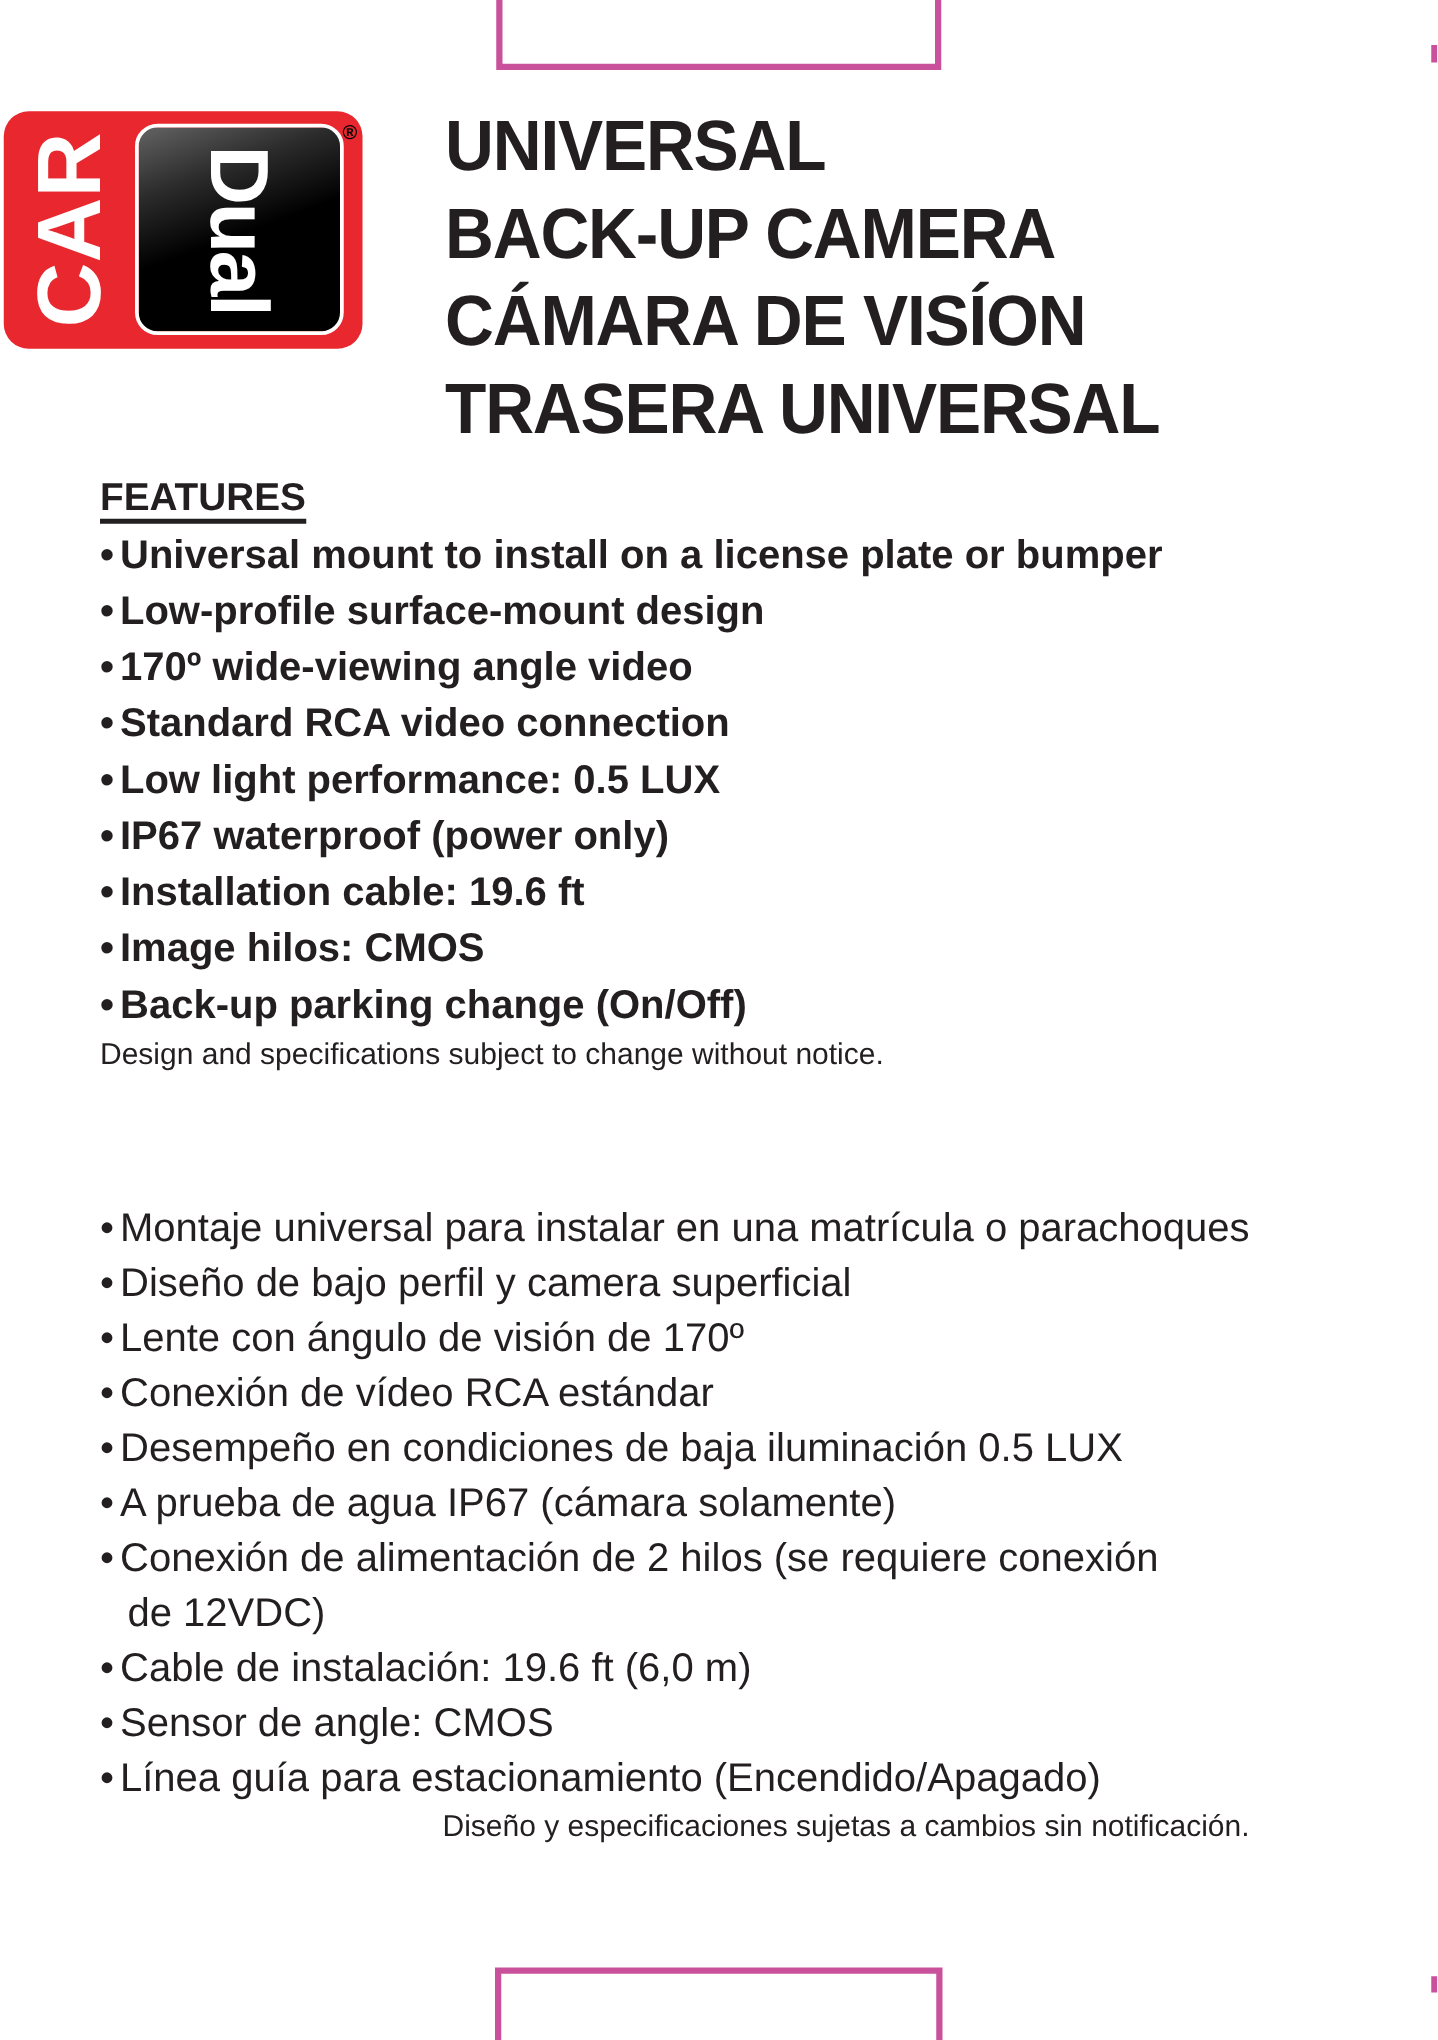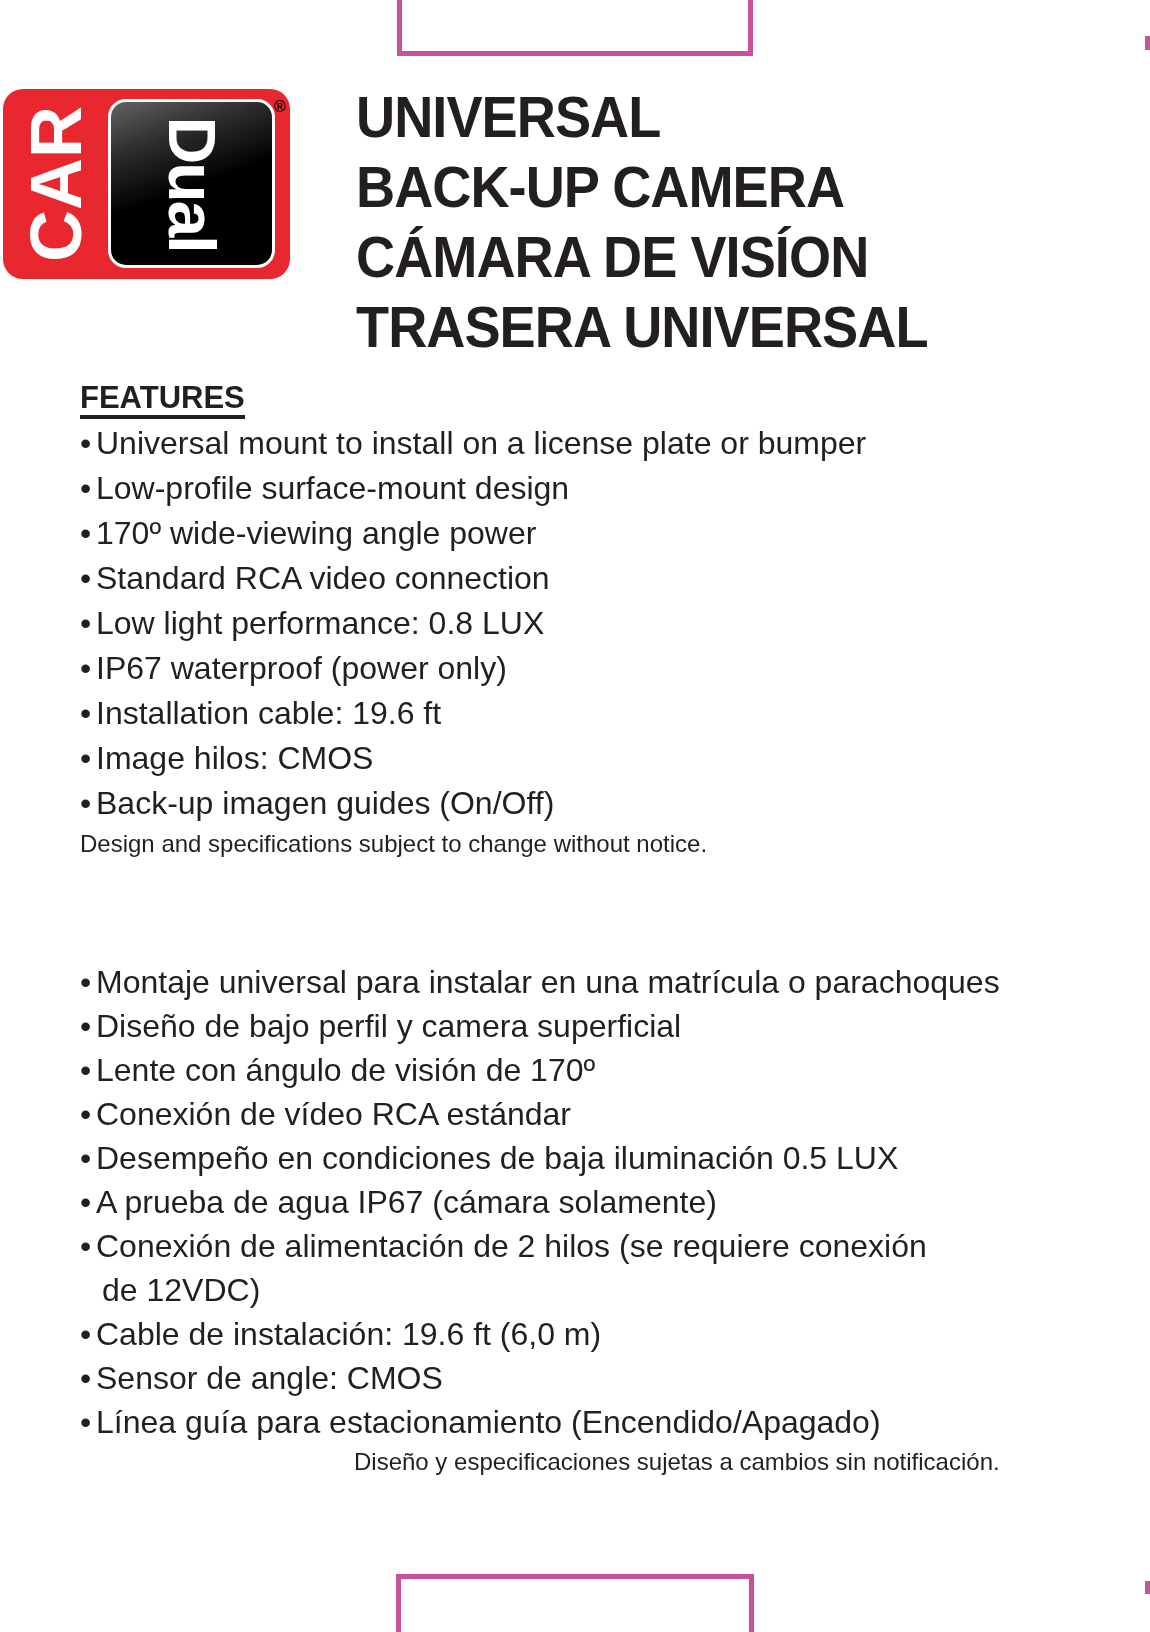--- a/index.html
+++ b/index.html
@@ -69,21 +69,21 @@
   #caracteristicas-section{top:944px;}
   .section-heading{
     display:inline-block;
     font-size:31px;font-weight:bold;line-height:31px;
     border-bottom:4px solid var(--ink);
     padding-bottom:2px;
     letter-spacing:0;
   }
   .bullet-list{font-size:32px;white-space:nowrap;}
   #features-section .bullet-list{margin-top:2px;}
-  #features-section .bullet-row{line-height:45px;}
+  #features-section .bullet-row{line-height:45px;font-weight:bold;}
   #caracteristicas-section .bullet-list{margin-top:16px;}
   #caracteristicas-section .bullet-row{line-height:44px;}
   .dot{display:inline-block;width:16px;}
   .cont-line{padding-left:22px;line-height:inherit;}
   .note{font-size:24px;margin-top:6px;white-space:nowrap;}
   #features-section .note{margin-top:4px;}
   #caracteristicas-section .note{margin-top:4px;text-align:right;}
 </style>
 </head>
 <body>
@@ -115,39 +115,39 @@
   <div id="features-section" class="section">
     <div class="section-heading">FEATURES</div>
     <div class="bullet-list">
         <div class="bullet-row">
           <div><span class="dot">•</span><span>Universal mount to install on a license plate or bumper</span></div>
         </div>
         <div class="bullet-row">
           <div><span class="dot">•</span><span>Low-profile surface-mount design</span></div>
         </div>
         <div class="bullet-row">
-          <div><span class="dot">•</span><span>170º wide-viewing angle power</span></div>
+          <div><span class="dot">•</span><span>170º wide-viewing angle video</span></div>
         </div>
         <div class="bullet-row">
           <div><span class="dot">•</span><span>Standard RCA video connection</span></div>
         </div>
         <div class="bullet-row">
-          <div><span class="dot">•</span><span>Low light performance: 0.8 LUX</span></div>
+          <div><span class="dot">•</span><span>Low light performance: 0.5 LUX</span></div>
         </div>
         <div class="bullet-row">
           <div><span class="dot">•</span><span>IP67 waterproof (power only)</span></div>
         </div>
         <div class="bullet-row">
           <div><span class="dot">•</span><span>Installation cable: 19.6 ft</span></div>
         </div>
         <div class="bullet-row">
           <div><span class="dot">•</span><span>Image hilos: CMOS</span></div>
         </div>
         <div class="bullet-row">
-          <div><span class="dot">•</span><span>Back-up imagen guides (On/Off)</span></div>
+          <div><span class="dot">•</span><span>Back-up parking change (On/Off)</span></div>
         </div>
       </div>
     <div class="note">Design and specifications subject to change without notice.</div>
   </div>
 
   <div id="caracteristicas-section" class="section">
     <div class="bullet-list">
         <div class="bullet-row">
           <div><span class="dot">•</span><span>Montaje universal para instalar en una matrícula o parachoques</span></div>
         </div>

